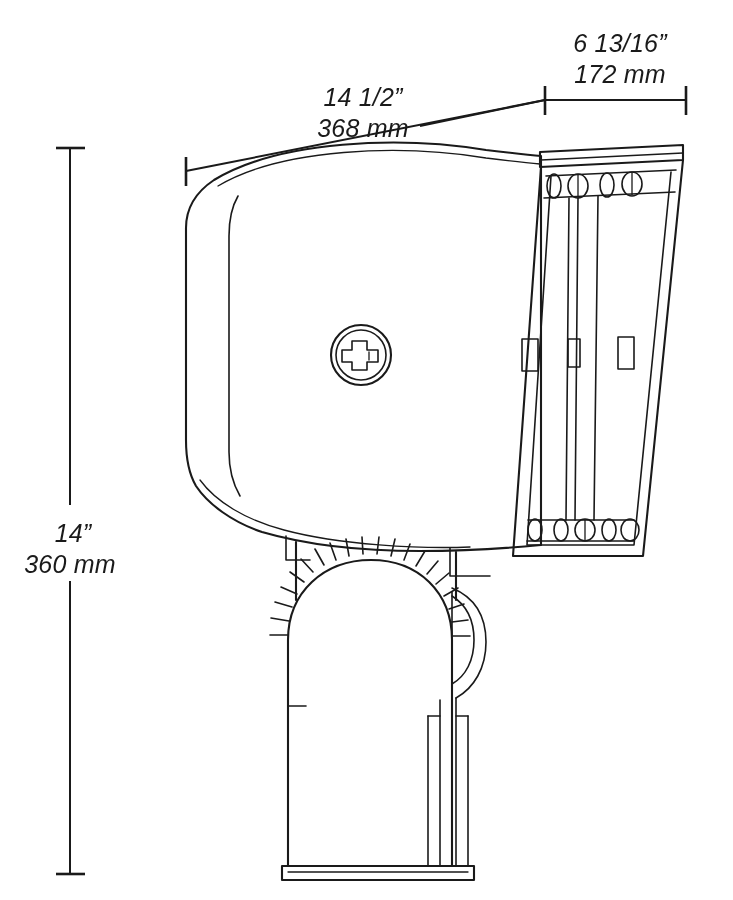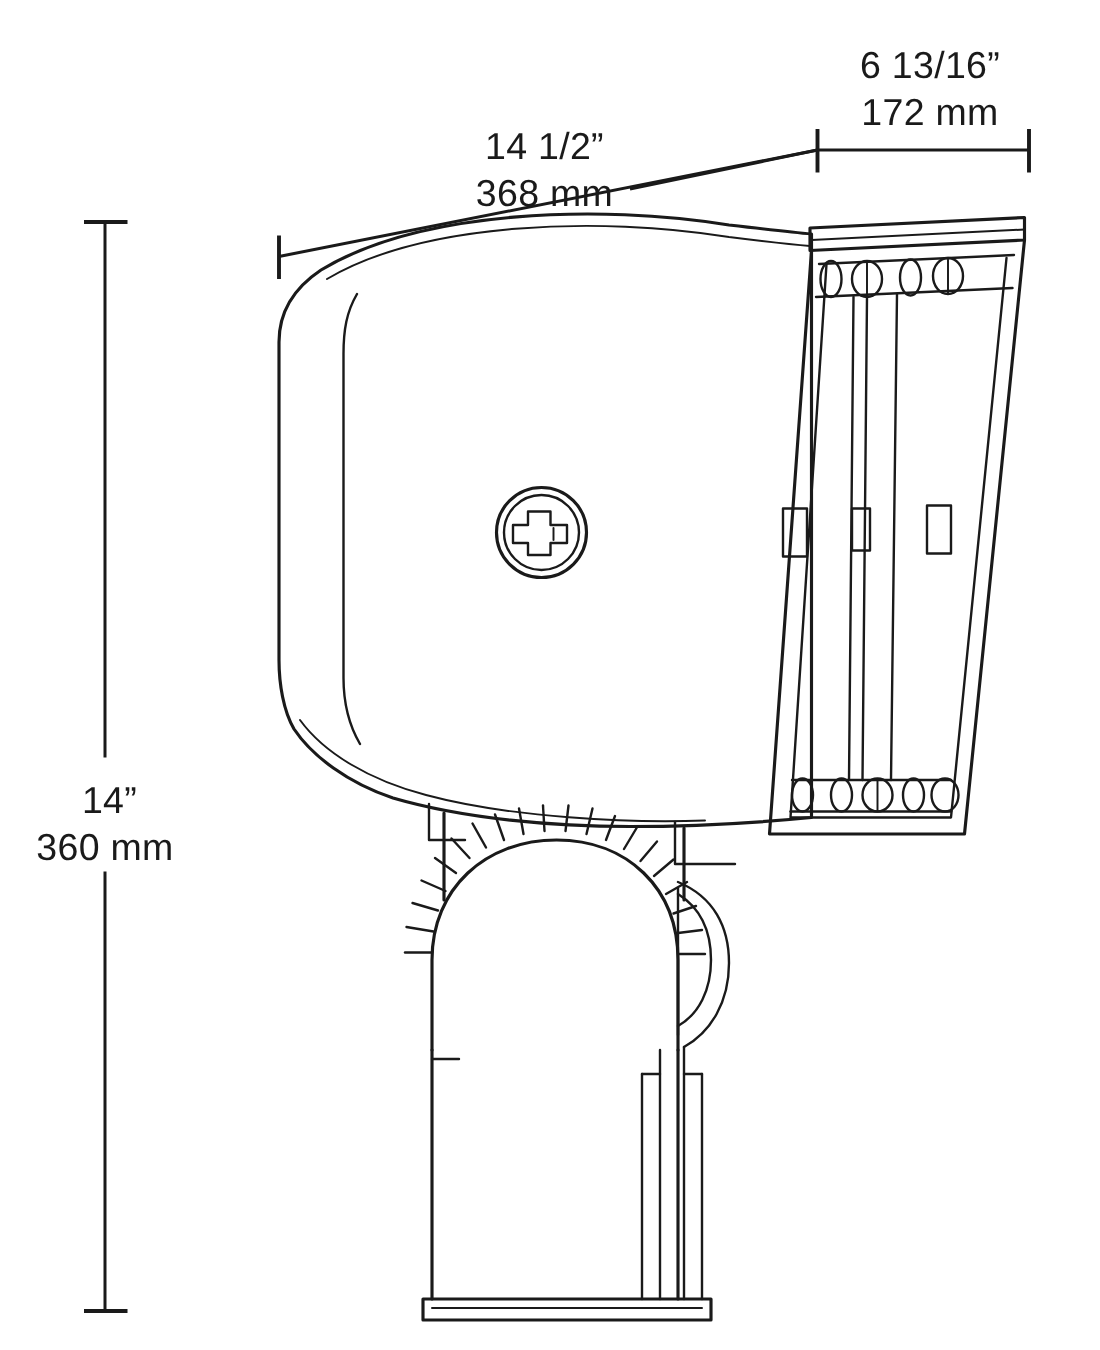--- a/index.html
+++ b/index.html
@@ -15,20 +15,21 @@
     font-family: "Liberation Sans", sans-serif;
     color: #1a1a1a;
     position: relative;
   }
   #drawing-root {
     position: absolute;
     top: 0;
     left: 0;
     width: 733px;
     height: 900px;
+    font-style: italic;
   }
   svg.drawing {
     display: block;
     width: 733px;
     height: 900px;
     background: #ffffff;
   }
   .dim-text {
     font-family: "Liberation Sans", sans-serif;
     font-size: 25px;

